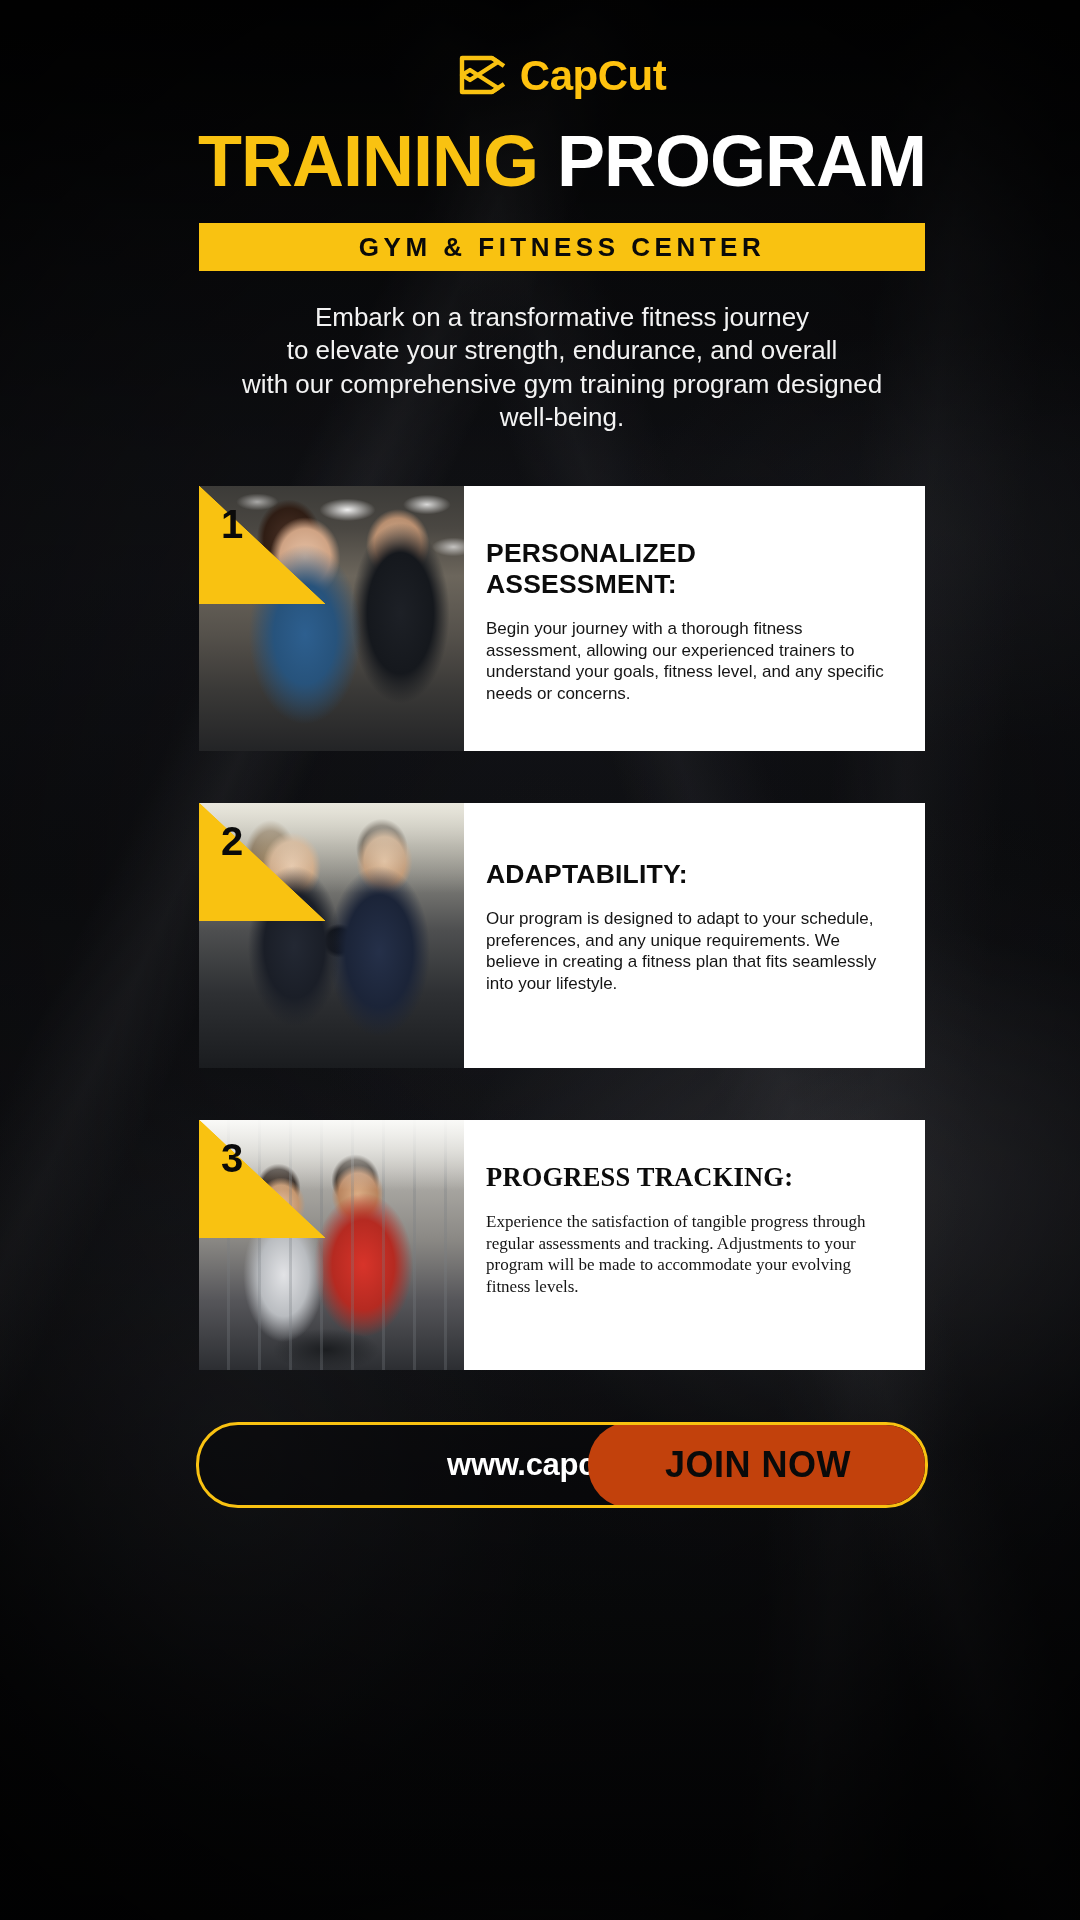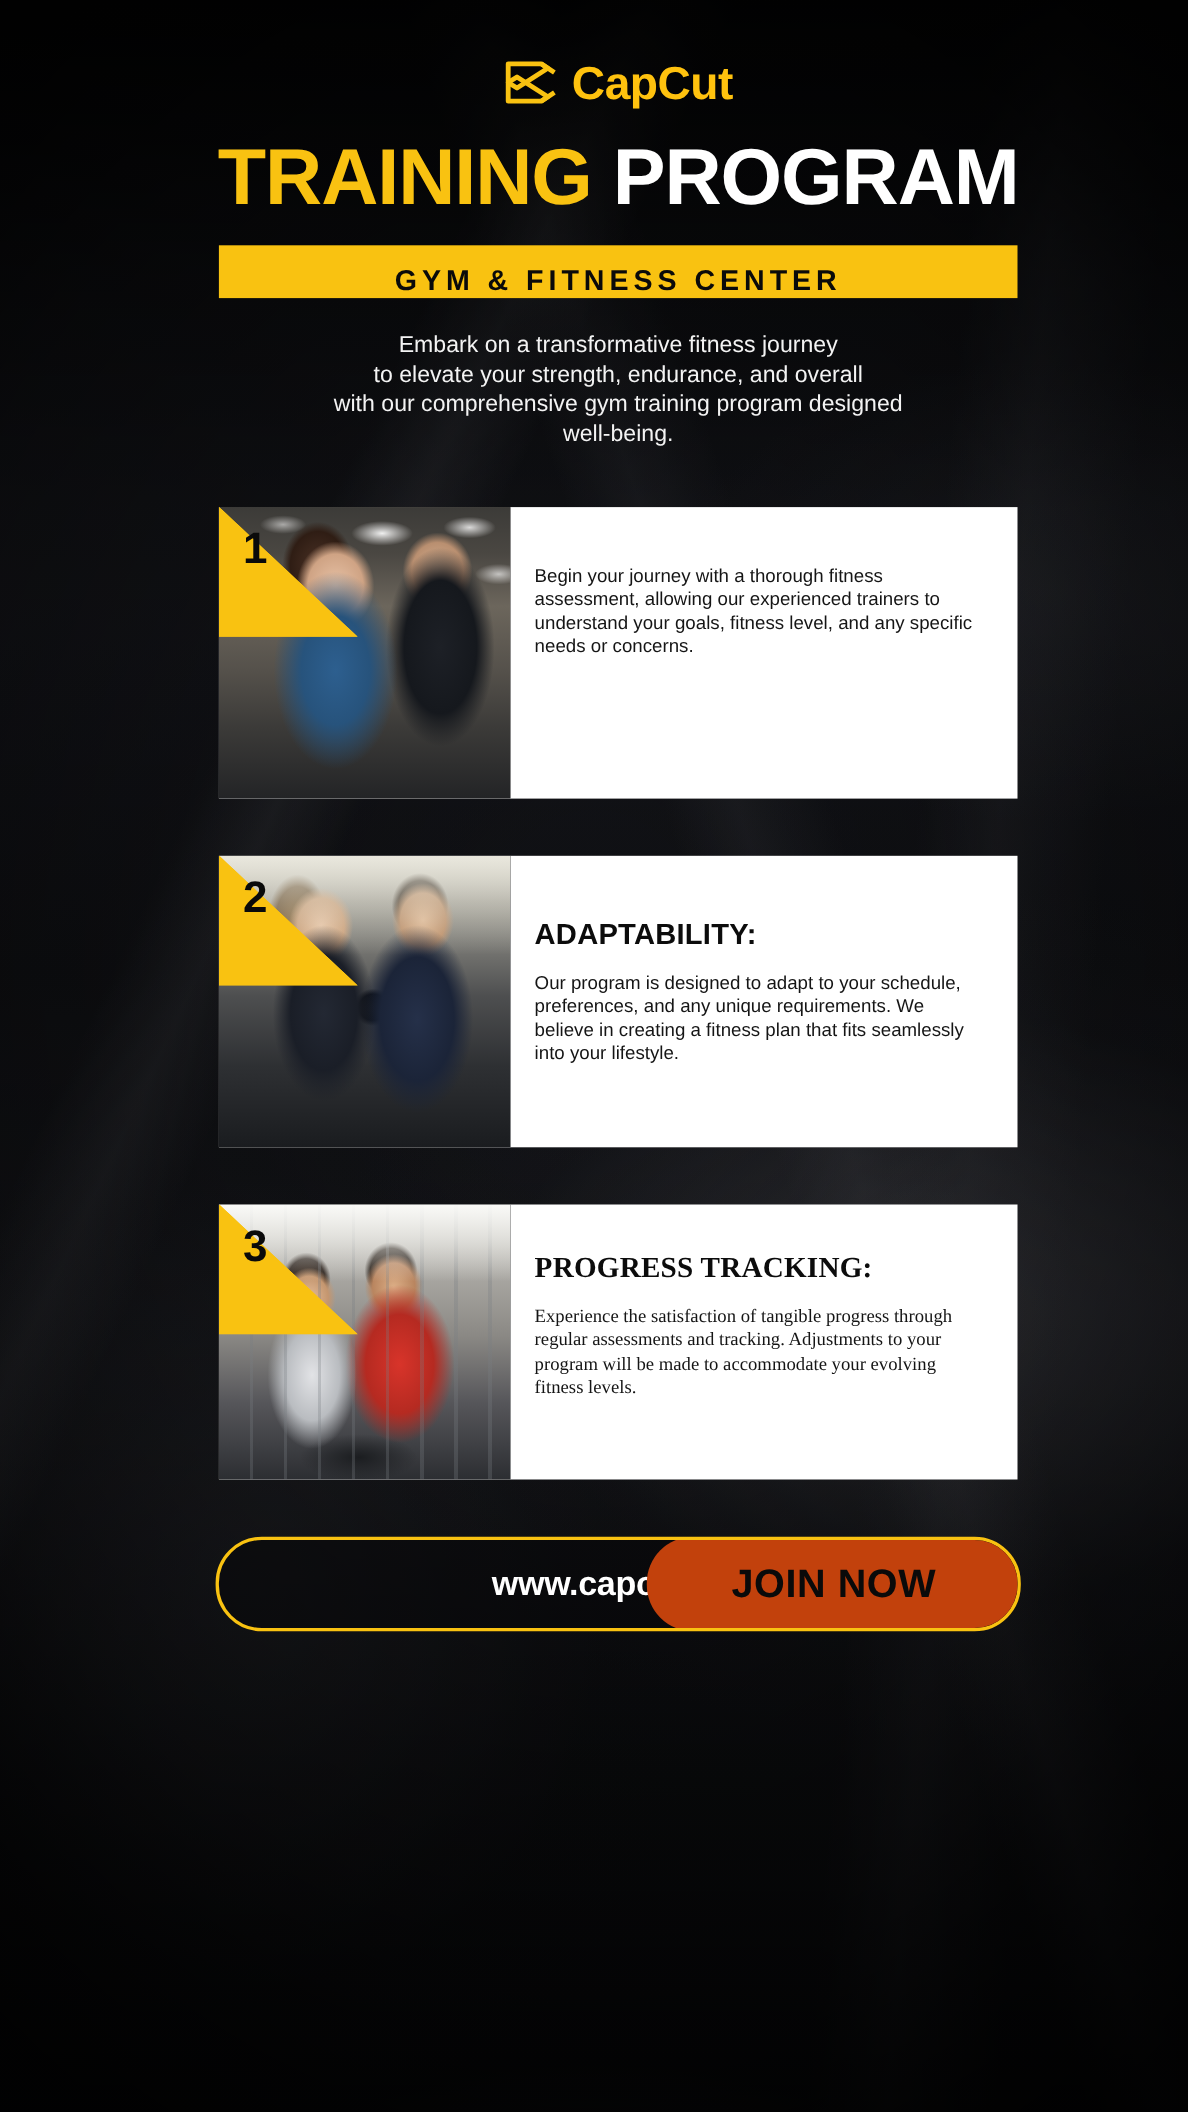--- a/index.html
+++ b/index.html
@@ -53,30 +53,30 @@
     text-align:center;margin-top:28px;
     font-size:72px;line-height:1;font-weight:bold;
     letter-spacing:-1px;white-space:nowrap;
   }
   .title .t-yellow{color:#F9C211;}
   .title .t-white{color:#FFFFFF;}
 
   
   .band{
     margin:26px auto 0;width:726px;height:48px;
-    background:#F9C211;display:flex;align-items:flex-end;justify-content:center;
+    background:#F9C211;display:flex;align-items:center;justify-content:center;
   }
   .band-text{
     color:#0a0a0a;font-size:26px;font-weight:bold;letter-spacing:4.5px;
   }
 
   
   .intro{
     margin:30px auto 0;width:700px;text-align:center;
-    color:#F3F3F3;font-size:21px;line-height:1.28;
+    color:#F3F3F3;font-size:26px;line-height:1.28;
   }
   .intro div{margin:0;}
 
   
   .cards{margin-top:52px;}
   .card{
     position:relative;display:flex;width:726px;margin:0 auto 52px;
     background:#FFFFFF;overflow:hidden;
   }
   .card-photo{
@@ -213,20 +213,21 @@
 
     <div class="cards">
 
       <div class="card card-1">
         <div class="card-photo">
           <div class="photo-art p1"></div>
           <div class="corner"></div>
           <div class="corner-num">1</div>
         </div>
         <div class="card-body">
+          <div class="card-title">PERSONALIZED ASSESSMENT:</div>
           <div class="card-text">Begin your journey with a thorough fitness assessment, allowing our experienced trainers to understand your goals, fitness level, and any specific needs or concerns.</div>
         </div>
       </div>
 
       <div class="card card-2">
         <div class="card-photo">
           <div class="photo-art p2"></div>
           <div class="corner"></div>
           <div class="corner-num">2</div>
         </div>

